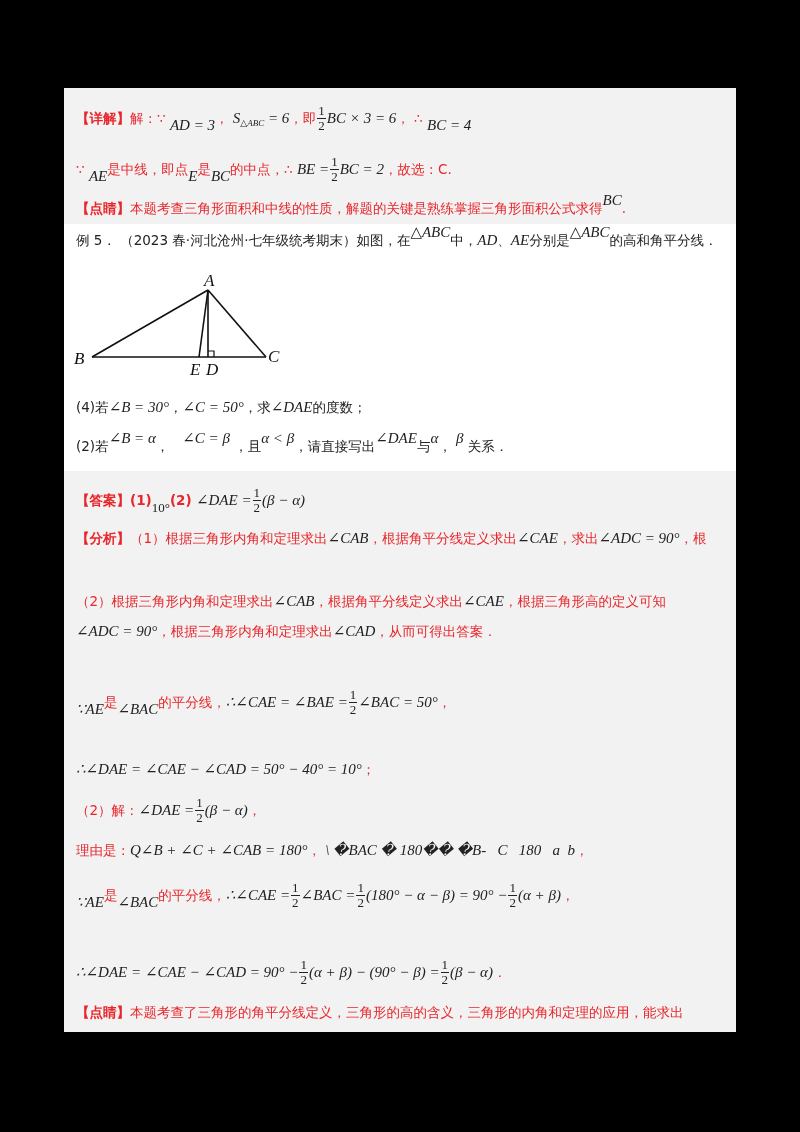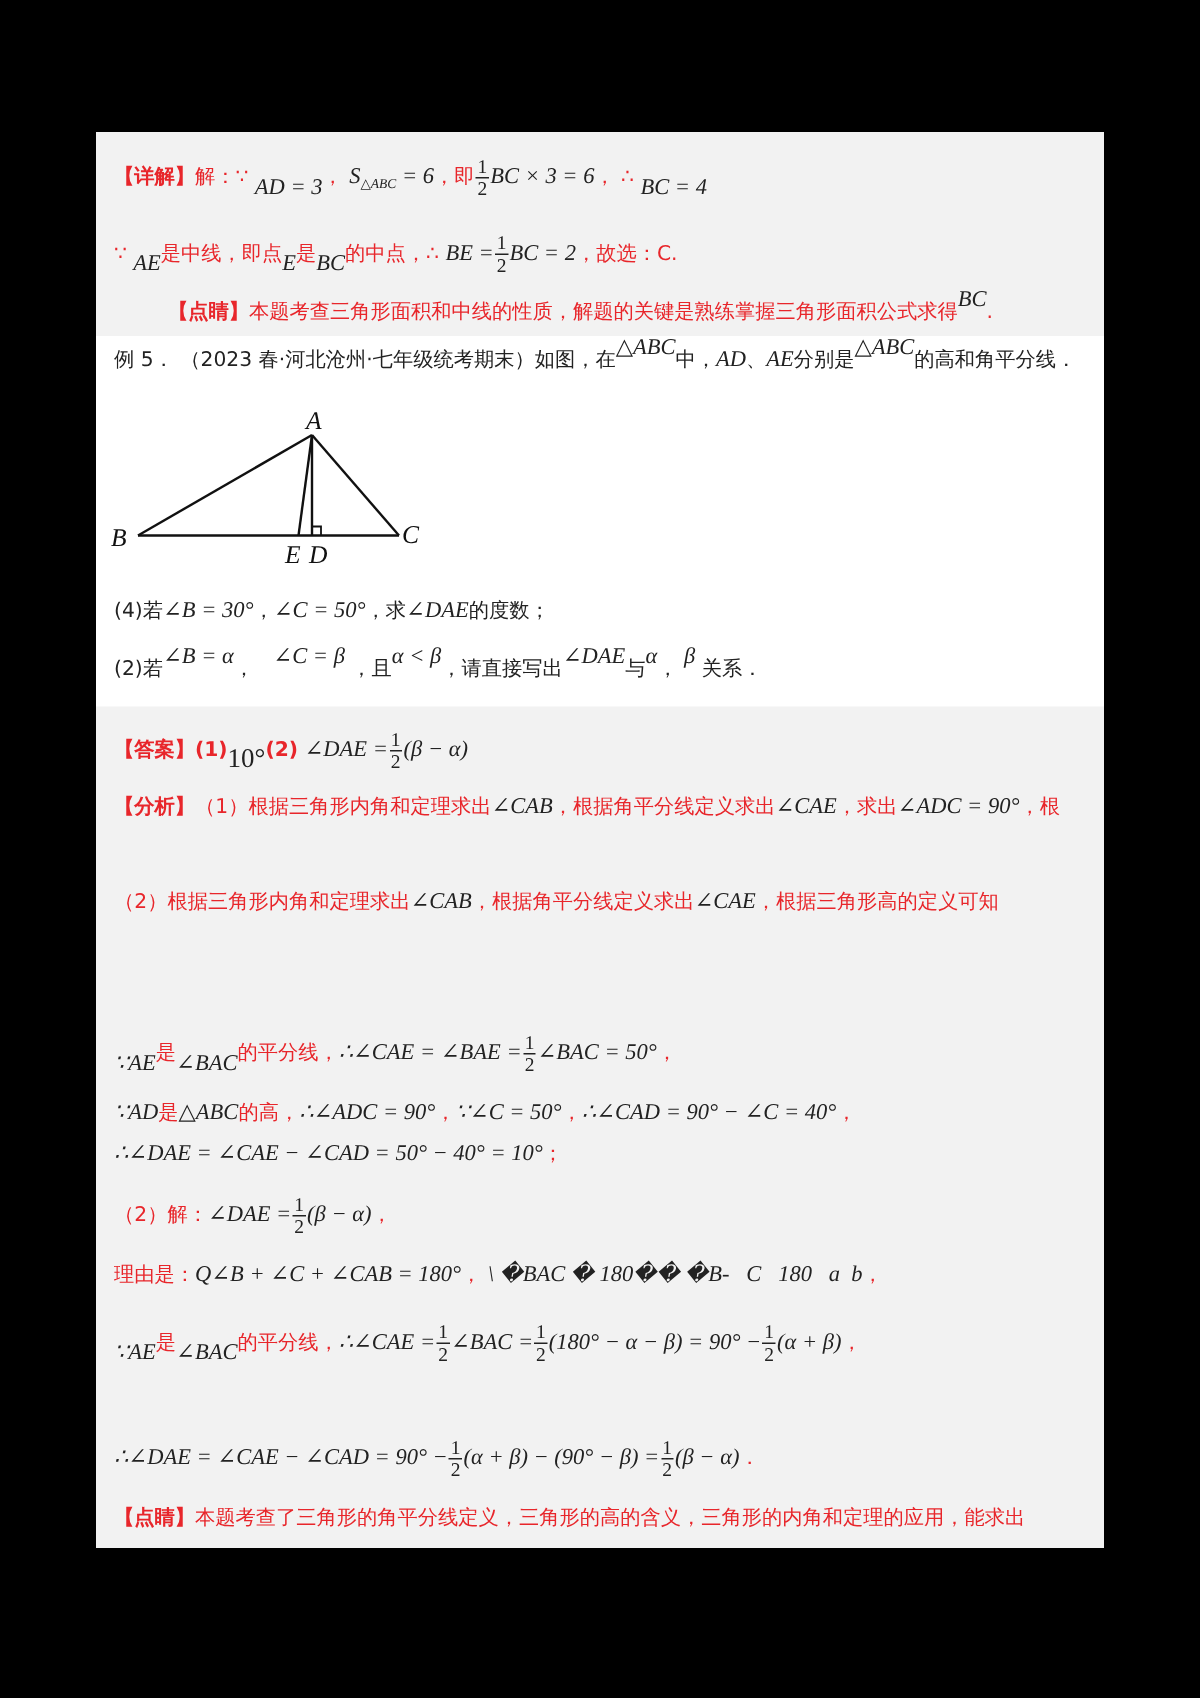--- a/index.html
+++ b/index.html
@@ -16,21 +16,21 @@
     .line {
       position: absolute; left: 12px; white-space: nowrap;
       font-size: 13.5px; color: #222; line-height: 20px;
     }
     .red { color: #e8262b; }
     .bold { font-weight: bold; }
     .m {
       font-family: "Liberation Serif", "DejaVu Serif", serif;
       font-style: italic; color: #222; font-size: 15px;
     }
-    .mn { font-family: "Liberation Serif", "DejaVu Serif", serif; color:#222; font-size: 18px; }
+    .mn { font-family: "Liberation Serif", "DejaVu Serif", serif; color:#222; font-size: 13px; }
     .frac {
       display: inline-flex; flex-direction: column; align-items: center;
       vertical-align: middle; font-family: "Liberation Serif", serif;
       font-size: 13px; line-height: 14px; color: #222; margin: 0 1px;
     }
     .frac .num { border-bottom: 1px solid #222; padding: 0 1px; }
     .sub { font-size: 9px; vertical-align: -3px; }
     .low { position: relative; top: 7px; }
     .high { position: relative; top: -8px; }
     svg text { font-family: "Liberation Serif", serif; font-style: italic; font-size: 17px; fill: #111; }
@@ -55,21 +55,21 @@
 
   <div class="line" style="top:67px;">
     <span class="red">∵</span>
     <span class="m low">AE</span><span class="red">是中线，即点</span><span class="m low">E</span><span class="red">是</span><span class="m low">BC</span><span class="red">的中点，</span><span class="red">∴</span>
     <span class="m">BE =</span><span class="frac">
         <span class="num">1</span>
         <span>2</span>
       </span><span class="m">BC = 2</span><span class="red">，故选：C.</span>
   </div>
 
-  <div class="line" style="top:110px;margin-left:36px;">
+  <div class="line" style="top:110px;">
     <span class="red bold">【点睛】</span><span class="red">本题考查三角形面积和中线的性质，解题的关键是熟练掌握三角形面积公式求得</span><span class="m high">BC</span><span class="red">.</span>
   </div>
 
   <div class="line" style="top:142px;">
     <span>例 5．</span>
     <span>（2023 春·河北沧州·七年级统考期末）</span><span>如图，在</span><span class="m high">△ABC</span><span>中，</span><span class="m">AD</span><span>、</span><span class="m">AE</span><span>分别是</span><span class="m high">△ABC</span><span>的高和角平分线．</span>
   </div>
 
   <svg style="position:absolute;left:0;top:180px;" width="240" height="110" viewBox="0 0 240 110">
     <g stroke="#111" stroke-width="1.6" fill="none">
@@ -104,29 +104,29 @@
         <span>2</span>
       </span><span class="m">(β − α)</span>
   </div>
 
   <div class="line red" style="top:440px;">
     <span class="bold">【分析】</span><span>（1）根据三角形内角和定理求出</span><span class="m">∠CAB</span><span>，根据角平分线定义求出</span><span class="m">∠CAE</span><span>，求出</span><span class="m">∠ADC = 90°</span><span>，根</span>
   </div>
   <div class="line red" style="top:503px;">
     <span>（2）根据三角形内角和定理求出</span><span class="m">∠CAB</span><span>，根据角平分线定义求出</span><span class="m">∠CAE</span><span>，根据三角形高的定义可知</span>
   </div>
+  <div class="line red" style="top:533px;">
+    <span class="m">∠ADC = 90°</span><span>，根据三角形内角和定理求出</span><span class="m">∠CAD</span><span>，从而可得出答案．</span>
+  </div>
 
   <div class="line" style="top:600px;">
     <span class="m low">∵AE</span><span class="red">是</span><span class="m low">∠BAC</span><span class="red">的平分线，</span><span class="m">∴∠CAE = ∠BAE =</span><span class="frac">
         <span class="num">1</span>
         <span>2</span>
       </span><span class="m">∠BAC = 50°</span><span class="red">，</span>
-  </div>
-  <div class="line" style="top:644px;">
-    <span class="m">∵AD</span><span class="red">是</span><span class="m">△ABC</span><span class="red">的高，</span><span class="m">∴∠ADC = 90°</span><span class="red">，</span><span class="m">∵∠C = 50°</span><span class="red">，</span><span class="m">∴∠CAD = 90° − ∠C = 40°</span><span class="red">，</span>
   </div>
   <div class="line" style="top:671px;">
     <span class="m">∴∠DAE = ∠CAE − ∠CAD = 50° − 40° = 10°</span><span class="red">；</span>
   </div>
 
   <div class="line" style="top:708px;">
     <span class="red">（2）解：</span><span class="m">∠DAE =</span><span class="frac">
         <span class="num">1</span>
         <span>2</span>
       </span><span class="m">(β − α)</span><span class="red">，</span>

